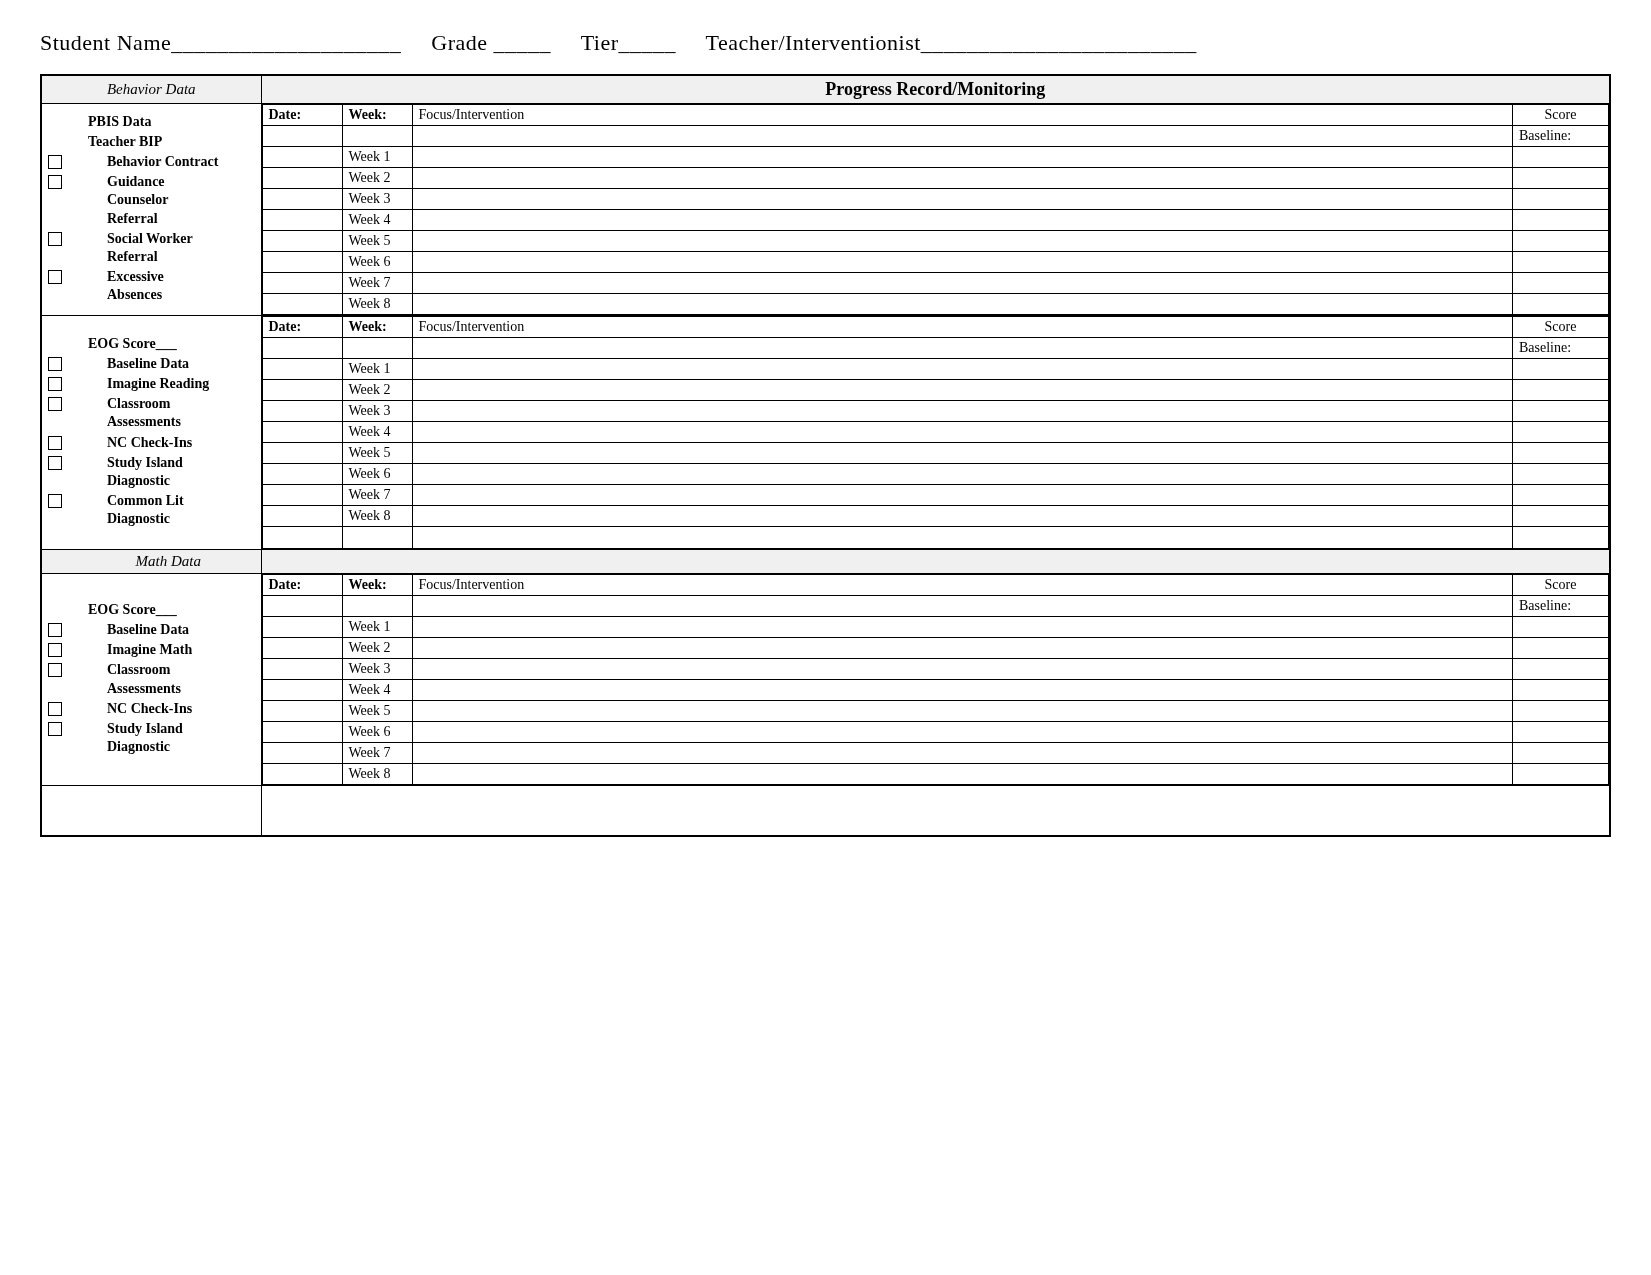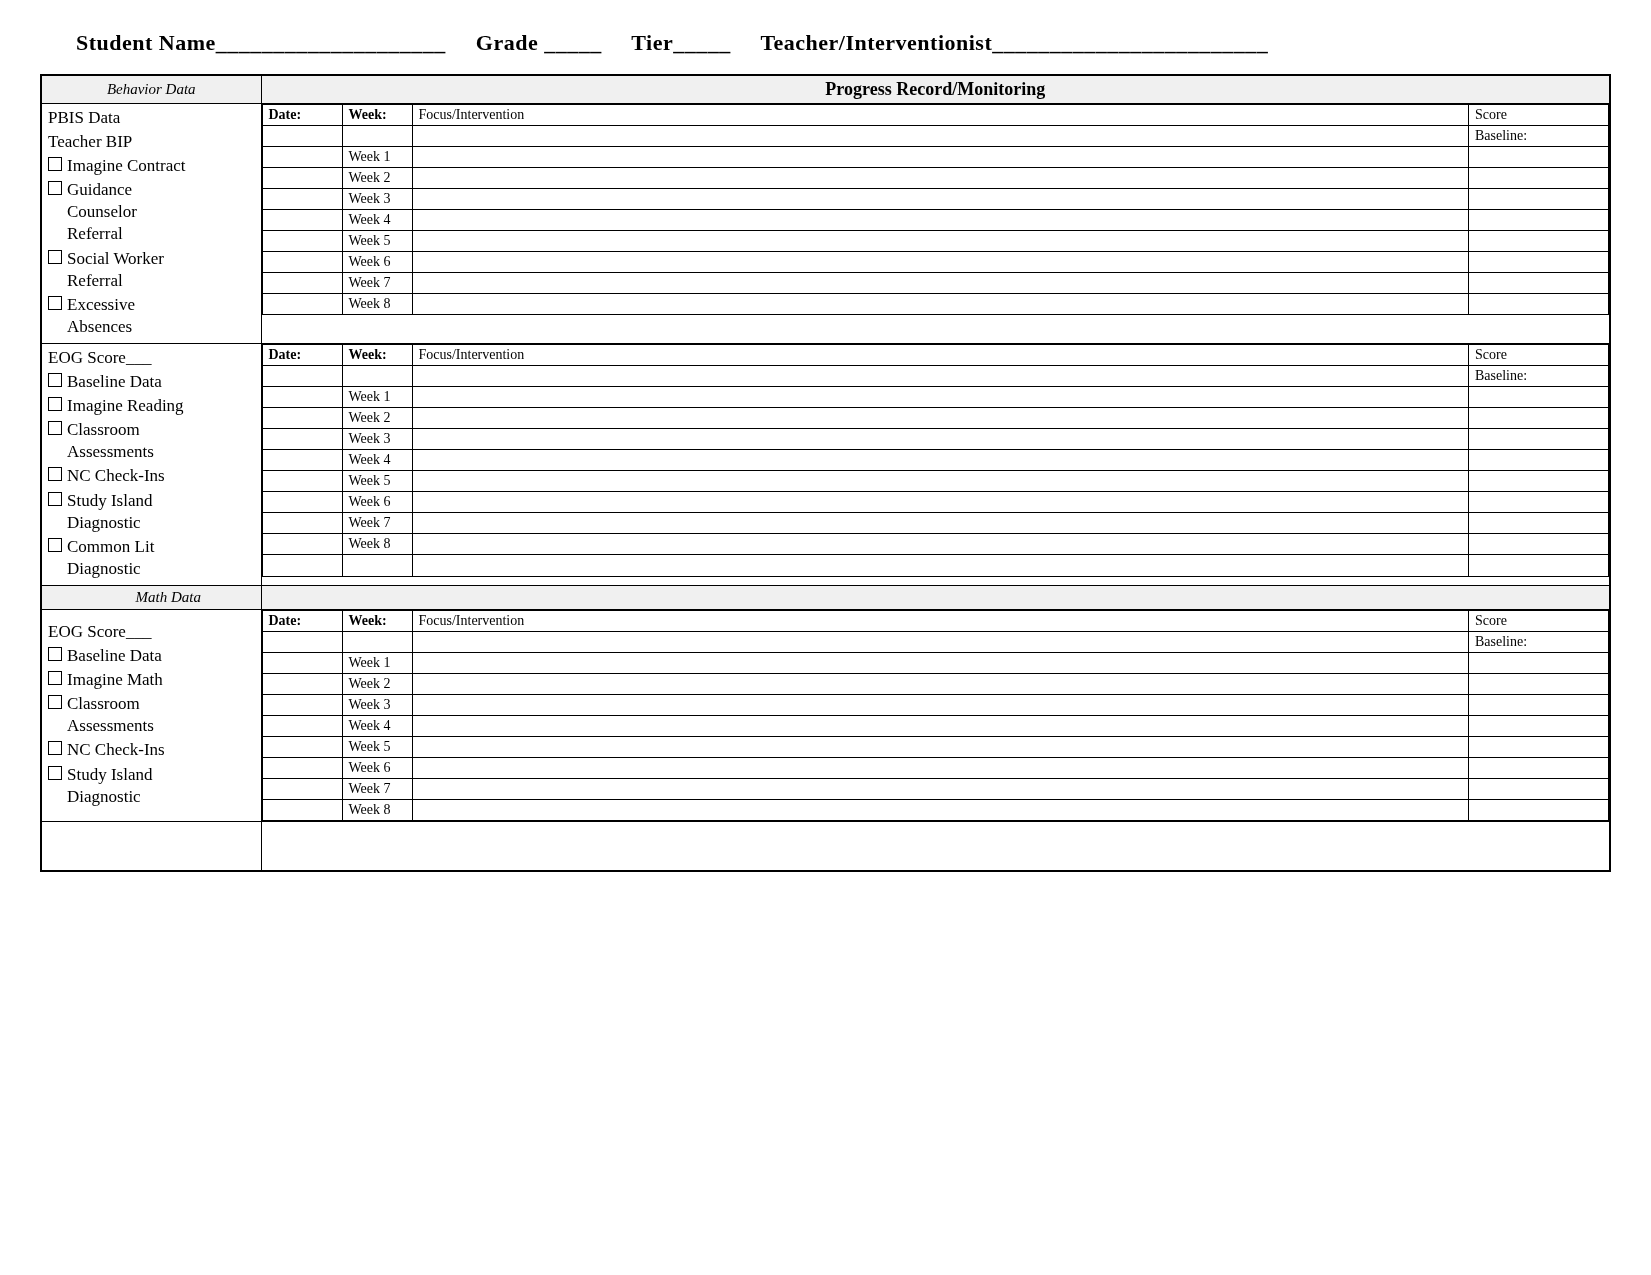--- a/index.html
+++ b/index.html
@@ -11,24 +11,23 @@
     body {
       background: #ffffff;
       font-family: 'Times New Roman', Times, serif;
       padding: 30px 40px;
       width: 1651px;
       min-height: 1275px;
     }
 
     .header-line {
       font-size: 22px;
-      font-weight: bold;
+      font-weight: normal;
       margin-bottom: 18px;
       letter-spacing: 0.5px;
-      margin-left: 36px;
     }
 
     .main-table {
       width: 100%;
       border-collapse: collapse;
       border: 2px solid #000;
     }
 
     .main-table td, .main-table th {
       border: 1px solid #000;
@@ -73,40 +72,41 @@
       display: inline-block;
       width: 14px;
       height: 14px;
       border: 1.5px solid #000;
       margin-right: 5px;
       margin-top: 2px;
       flex-shrink: 0;
     }
 
     .item-text {
-      font-weight: normal;
-      font-size: 17px;
+      font-weight: bold;
+      font-size: 14px;
       line-height: 1.3;
+      margin-left: 40px;
     }
 
     .progress-table {
       width: 100%;
       border-collapse: collapse;
     }
 
     .progress-table td, .progress-table th {
       border: 1px solid #000;
       padding: 2px 6px;
       font-size: 14px;
     }
 
     .col-date { width: 80px; }
     .col-week { width: 70px; }
     .col-focus { }
-    .col-score { width: 140px; }
+    .col-score { width: 96px; text-align: center; }
 
     .header-row td {
       font-size: 14px;
       background: #fff;
     }
 
     .week-label { font-size: 14px; }
 
     .left-col {
       width: 220px;
@@ -148,21 +148,21 @@
         <div class="behavior-item">
           <span class="item-text">PBIS Data</span>
         </div>
 
         <div class="behavior-item">
           <span class="item-text">Teacher BIP</span>
         </div>
 
         <div class="behavior-item">
           <span class="checkbox"></span>
-          <span class="item-text">Imagine Contract</span>
+          <span class="item-text">Behavior Contract</span>
         </div>
 
         <div class="behavior-item">
           <span class="checkbox"></span>
           <span class="item-text">Guidance<br>Counselor<br>Referral</span>
         </div>
 
         <div class="behavior-item">
           <span class="checkbox"></span>
           <span class="item-text">Social Worker<br>Referral</span>

